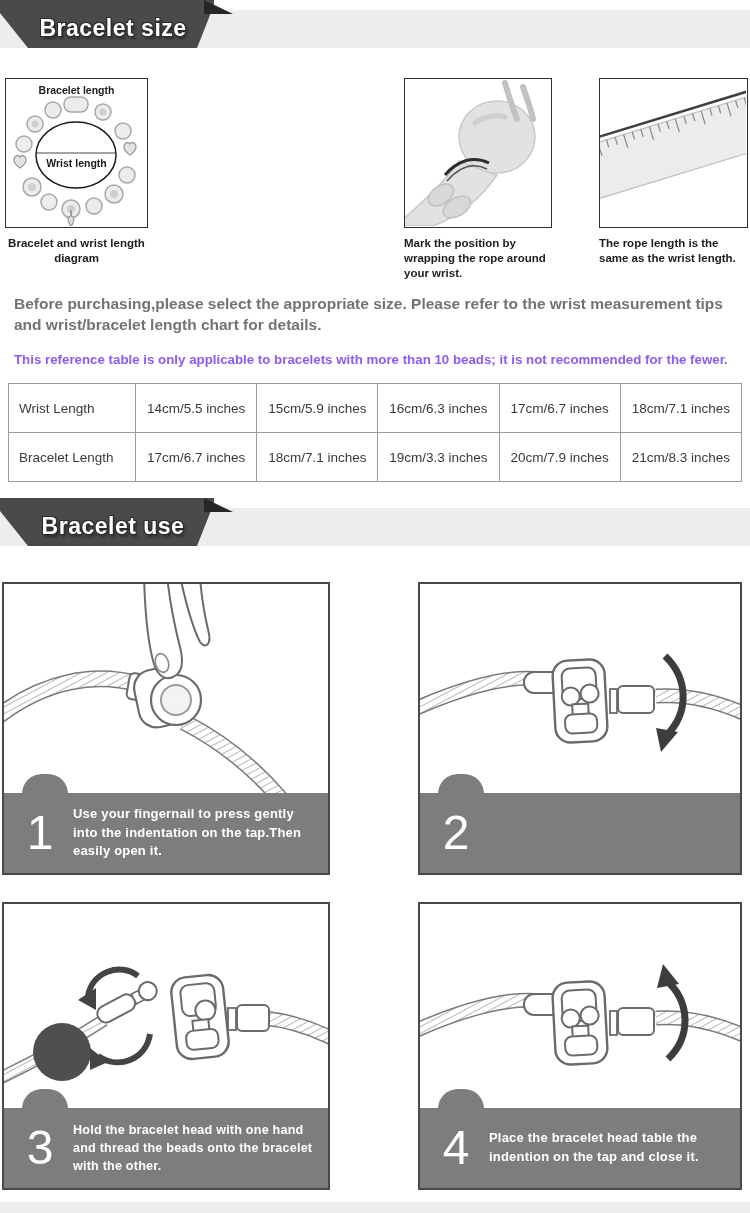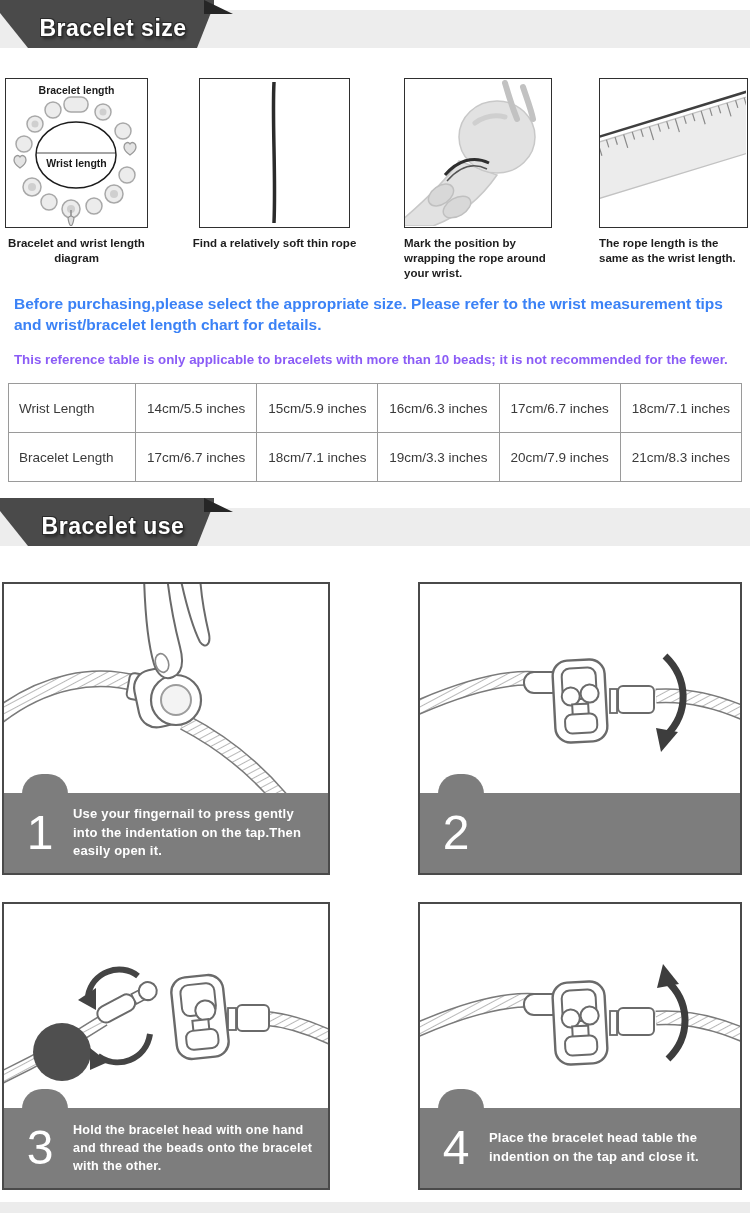--- a/index.html
+++ b/index.html
@@ -16,21 +16,21 @@
 
   
   .mcol{position:absolute;top:78px;}
   .mbox{position:relative;height:150px;background:#fff;border:1.5px solid #2f2f2f;box-sizing:border-box;}
   .mcap{position:absolute;top:158px;font-size:11.5px;font-weight:700;color:#1d1d1d;line-height:1.3;}
   .cap-center{text-align:center;}
   .lbl{position:absolute;font-size:10.5px;font-weight:700;color:#1b1b1b;width:100%;text-align:center;}
 
   
   .intro{position:absolute;left:14px;right:14px;top:293px;font-size:15.5px;font-weight:700;
-         line-height:1.38;color:#3b82f6;}
+         line-height:1.38;color:#737373;}
   .note{position:absolute;left:14px;right:8px;top:352px;font-size:13.3px;font-weight:700;color:#8b5cf6;}
 
   
   .size-table{position:absolute;left:8px;top:383px;width:734px;border-collapse:collapse;table-layout:fixed;}
   .size-table td{border:1px solid #9a9a9a;height:48px;font-size:13.5px;color:#3a3a3a;
                  text-align:center;padding:0 2px;}
   .size-table td.rowlabel{text-align:left;padding-left:10px;width:114px;}
 
   
   .panel{position:absolute;background:#fff;border:2px solid #4a4a4a;box-sizing:border-box;}
@@ -99,28 +99,20 @@
         <path d="M62 139 q3,-4 6,0 q-1,7 -3,8 q-2,-1 -3,-8 Z" fill="#e0e0e0" stroke="#909090" stroke-width="1.2"></path>
         <ellipse cx="70" cy="76" rx="40" ry="33" fill="#ffffff" stroke="#1c1c1c" stroke-width="1.5"></ellipse>
         <line x1="31" y1="74" x2="109" y2="74" stroke="#4a4a4a" stroke-width="1.2"></line>
       </svg>
       <div class="lbl" style="top:5px">Bracelet length</div>
       <div class="lbl" style="top:78px">Wrist length</div>
     </div>
     <div class="mcap cap-center" style="left:0;width:143px">Bracelet and wrist length diagram</div>
   </div>
 
-  <div class="mcol" style="left:199px;width:151px">
-    <div class="mbox">
-      <svg width="148" height="147" viewBox="0 0 148 147">
-        <path d="M74 3 C72 42 76 95 74 144" fill="none" stroke="#2b2b2b" stroke-width="3.5"></path>
-      </svg>
-    </div>
-    <div class="mcap cap-center" style="left:-20px;width:191px">Find a relatively soft thin rope</div>
-  </div>
 
   <div class="mcol" style="left:599px;width:149px">
     <div class="mbox">
       <svg width="146" height="147" viewBox="0 0 146 147">
         <g transform="rotate(-17 72 70)">
           <rect x="-32" y="42" width="214" height="54" fill="#ececec" stroke="#c2c2c2" stroke-width="1.3"></rect>
           <line x1="-32" y1="37" x2="182" y2="37" stroke="#3f3f3f" stroke-width="2.6"></line>
           <g stroke="#8a8a8a" stroke-width="1.2">
             <line x1="-24" y1="42" x2="-24" y2="56"></line>
               <line x1="-15" y1="42" x2="-15" y2="50"></line>

